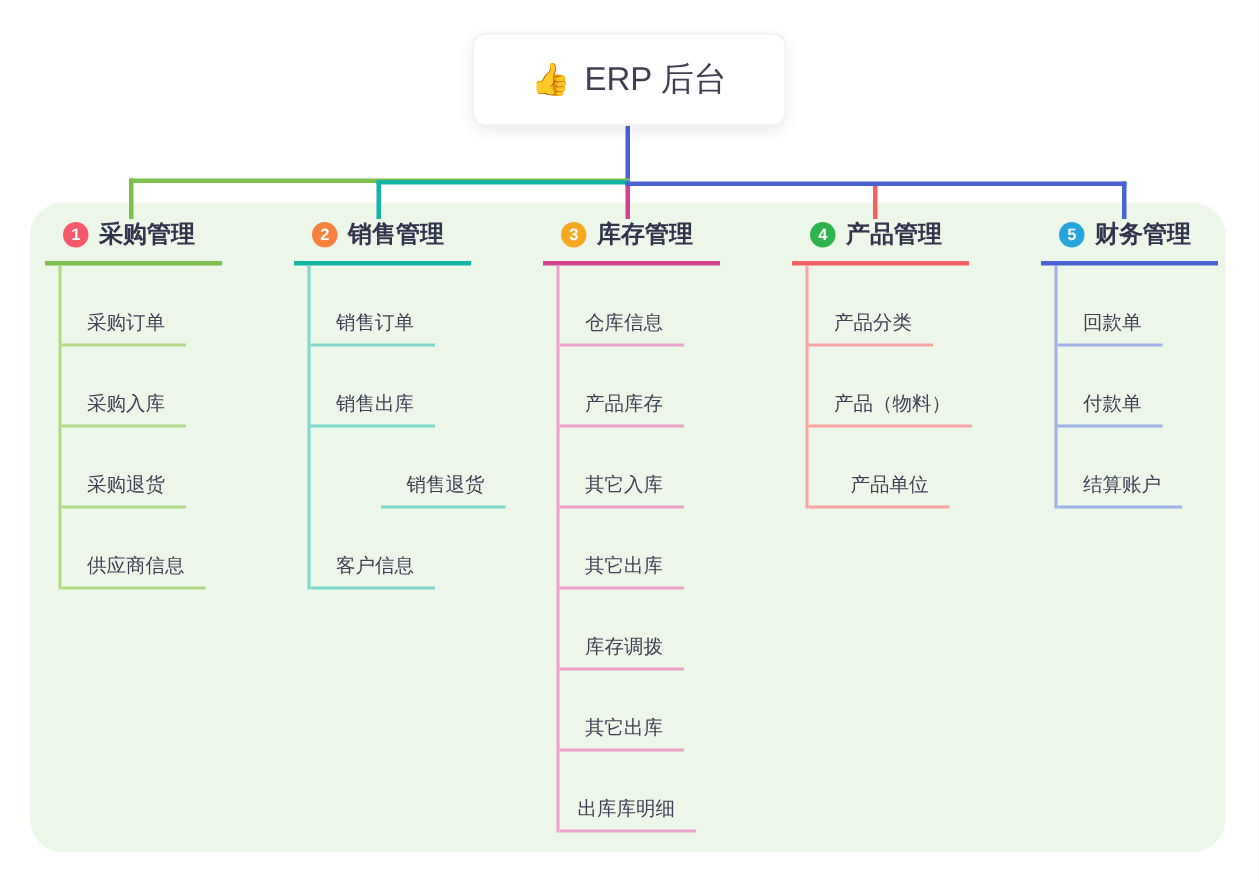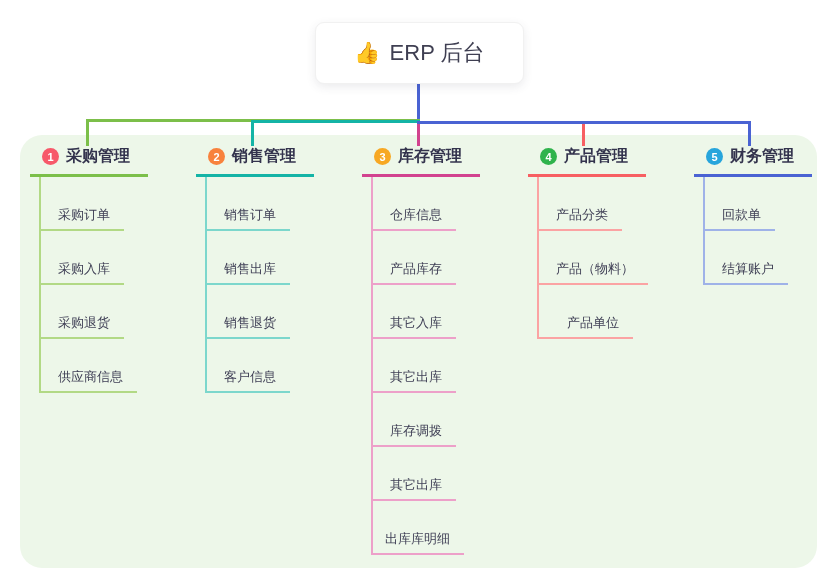--- a/index.html
+++ b/index.html
@@ -92,21 +92,21 @@
         <span>销售管理</span>
       </div>
       <div class="children" style="border-left-color: rgb(124, 215, 204);">
         <div class="child-row">
           <span class="child-label" style="border-bottom-color: rgb(124, 215, 204);">销售订单</span>
         </div>
         <div class="child-row">
           <span class="child-label" style="border-bottom-color: rgb(124, 215, 204);">销售出库</span>
         </div>
         <div class="child-row">
-          <span class="child-label" style="border-bottom-color: rgb(124, 215, 204);">销售退货</span>
+          <span class="child-label" style="border-bottom-color: rgb(124, 215, 204); margin-left: 47px;">销售退货</span>
         </div>
         <div class="child-row">
           <span class="child-label" style="border-bottom-color: rgb(124, 215, 204);">客户信息</span>
         </div>
       </div>
     </div>
     <div class="branch" style="left: 362px;">
       <div class="branch-header" style="border-bottom-color: rgb(210, 67, 143);">
         <span class="badge" style="background: rgb(247, 168, 35);">3</span>
         <span>库存管理</span>
@@ -155,17 +155,20 @@
     <div class="branch" style="left: 694px;">
       <div class="branch-header" style="border-bottom-color: rgb(74, 99, 211);">
         <span class="badge" style="background: rgb(39, 165, 220);">5</span>
         <span>财务管理</span>
       </div>
       <div class="children" style="border-left-color: rgb(159, 178, 232);">
         <div class="child-row">
           <span class="child-label" style="border-bottom-color: rgb(159, 178, 232);">回款单</span>
         </div>
         <div class="child-row">
+          <span class="child-label" style="border-bottom-color: rgb(159, 178, 232);">付款单</span>
+        </div>
+        <div class="child-row">
           <span class="child-label" style="border-bottom-color: rgb(159, 178, 232);">结算账户</span>
         </div>
       </div>
     </div>
   </div>
 
 </body></html>

